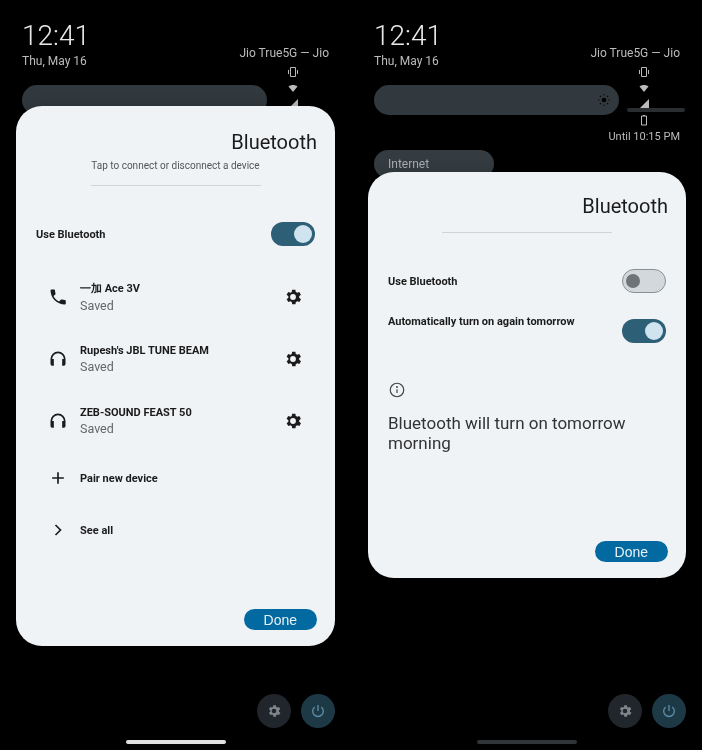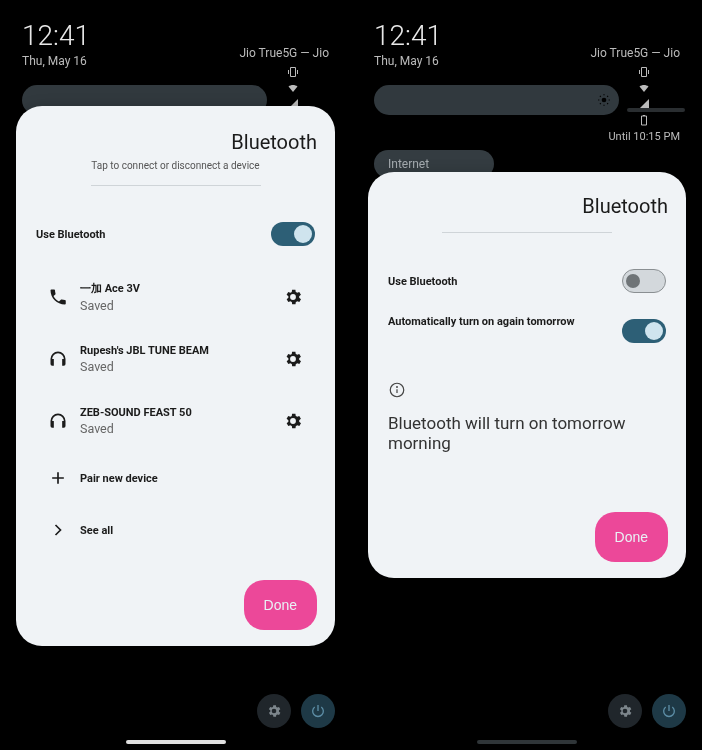--- a/index.html
+++ b/index.html
@@ -126,25 +126,25 @@
 
   .info-row { display: flex; align-items: flex-start; padding: 4px 2px 0; }
   .info-row .icon-cell svg { width: 18px; height: 18px; fill: none; stroke: #444; stroke-width: 1.6; }
 
   .info-text { font-size: 17px; color: #333; padding: 10px 2px 0 2px; }
 
   .done-btn {
     position: absolute;
     right: 18px;
     bottom: 16px;
-    background: #ec4899;
+    background: #0369a1;
     color: #e9f1f5;
     border: none;
     border-radius: 20px;
-    height: 50px;
+    height: 21px;
     padding: 0 20px;
     font-size: 14px;
     cursor: pointer;
   }
 
   .nav-dots {
     position: absolute;
     right: 16px;
     bottom: 22px;
     display: flex; gap: 10px;

